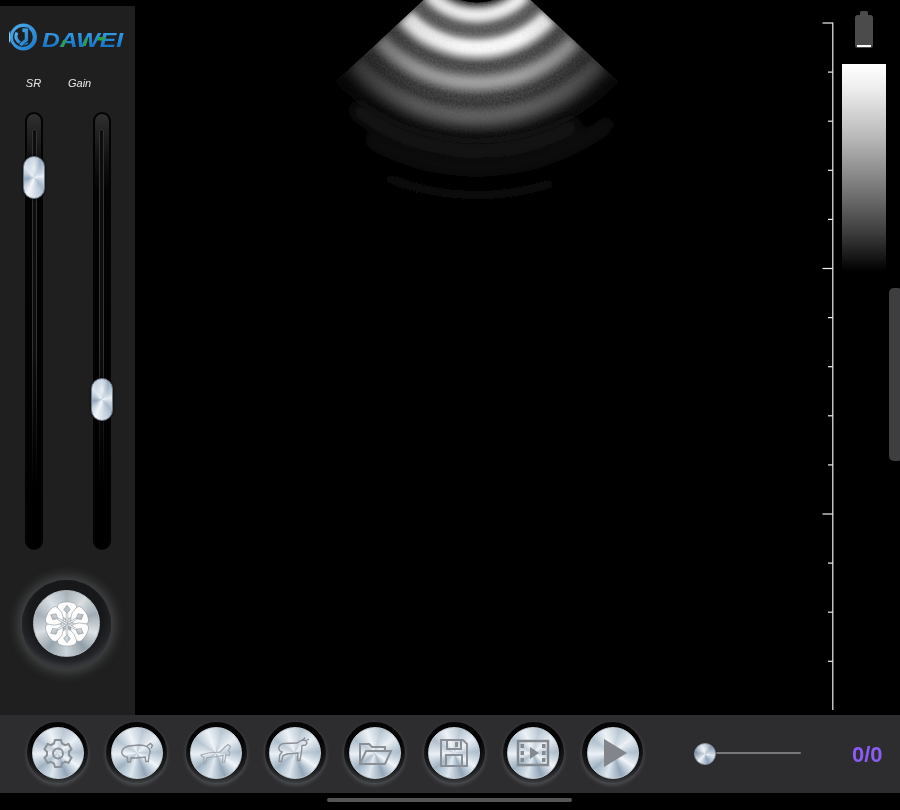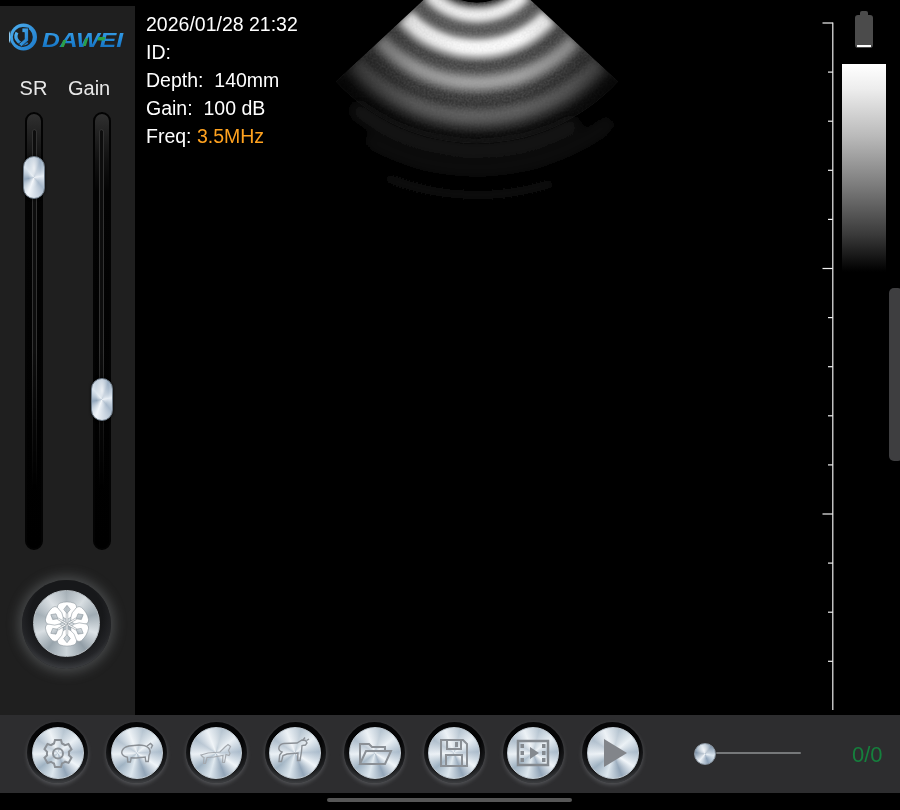--- a/index.html
+++ b/index.html
@@ -4,21 +4,21 @@
 <style>
   * { margin:0; padding:0; box-sizing:border-box; }
   html,body { width:900px; height:810px; background:#000; overflow:hidden;
     font-family:"Liberation Sans", sans-serif; }
   .abs { position:absolute; }
   #stage { position:relative; width:900px; height:671px; background:#000; }
 
   
   #sidebar { left:0; top:6px; width:135px; height:709px; background:#1f1f1f; }
   #logo { left:9px; top:24px; width:115px; height:28px; }
-  .lbl { color:#e8e8e8; font-size:20px; }
+  .lbl { color:#e8e8e8; font-size:11px;font-style:italic; }
   #lblSR { left:0; top:77px; width:67px; text-align:center; }
   #lblGain { left:68px; top:77px; width:67px; text-align:left; }
 
   .track { width:18px; height:438px; top:112px; border-radius:9px;
      border:2px solid #030303;
      background:linear-gradient(180deg,#303030 0,#232323 4%,#101010 11%,#030303 18%,#000 100%); }
   #trackSR { left:25px; }
   #trackGain { left:92.5px; }
   .groove { position:absolute; left:4.5px; top:15px; width:5px; height:400px; border-radius:3px;
      border:1px solid #333; border-bottom:none; background:#0d0d0d;
@@ -65,21 +65,21 @@
        conic-gradient(from 15deg, #9fb2c2, #e4ecf2, #aabbcb, #f0f5f9, #92a5b8, #dde7ee, #9fb2c2, #eaf0f5, #a5b6c6, #e6edf3, #9fb2c2);
      border:1px solid #c4ced6; display:flex; align-items:center; justify-content:center; }
 
   
   #mline { left:716px; top:752px; width:85px; height:2px; background:#76787a; border-radius:1px; }
   #mknob { left:694px; top:743px; width:22px; height:22px; border-radius:50%;
      background:
        radial-gradient(circle at 45% 32%, rgba(255,255,255,.75) 0, rgba(255,255,255,0) 48%),
        conic-gradient(from 40deg, #7e93a9, #dde7f0, #8da2b8, #eef3f8, #7e93a9, #d3dfe9, #7e93a9);
      border:1px solid #8c98a4; }
-  #counter { left:852px; top:742px; color:#15803d; font-size:22px; }
+  #counter { left:852px; top:742px; color:#8b5cf6; font-size:22px;font-weight:bold; }
 
   #bottombar { left:0; top:793px; width:900px; height:17px; background:#000; }
   #homebar { left:327px; top:798px; width:245px; height:4px; background:#565656; border-radius:2px; }
 </style>
 </head>
 <body>
 <div id="stage">
 
   <svg class="abs" style="left:0;top:0;" width="900" height="810" viewBox="0 0 900 810">
     <defs>
@@ -189,25 +189,20 @@
     <g fill="#fff" stroke="#828d95" stroke-width="0.5">
       <use href="#petal"></use>
       <use href="#petal" transform="rotate(60 25 25)"></use>
       <use href="#petal" transform="rotate(120 25 25)"></use>
       <use href="#petal" transform="rotate(180 25 25)"></use>
       <use href="#petal" transform="rotate(240 25 25)"></use>
       <use href="#petal" transform="rotate(300 25 25)"></use>
     </g>
   </svg>
 
-  <div id="info" class="abs">2026/01/28 21:32
-ID:
-Depth:  140mm
-Gain:  100 dB
-Freq: <span class="org">3.5MHz</span></div>
 
   <svg class="abs" style="left:810px;top:0;" width="30" height="720" viewBox="0 0 30 720">
     <g stroke="#f0f0f0" stroke-width="1.2">
       <line x1="22.8" y1="22.5" x2="22.8" y2="710"></line>
       <line x1="12.5" y1="23" x2="22.8" y2="23"></line>
       <line x1="18" y1="72.1" x2="22.8" y2="72.1"></line>
       <line x1="18" y1="121.2" x2="22.8" y2="121.2"></line>
       <line x1="18" y1="170.3" x2="22.8" y2="170.3"></line>
       <line x1="18" y1="219.4" x2="22.8" y2="219.4"></line>
       <line x1="12.5" y1="268.5" x2="22.8" y2="268.5"></line>

